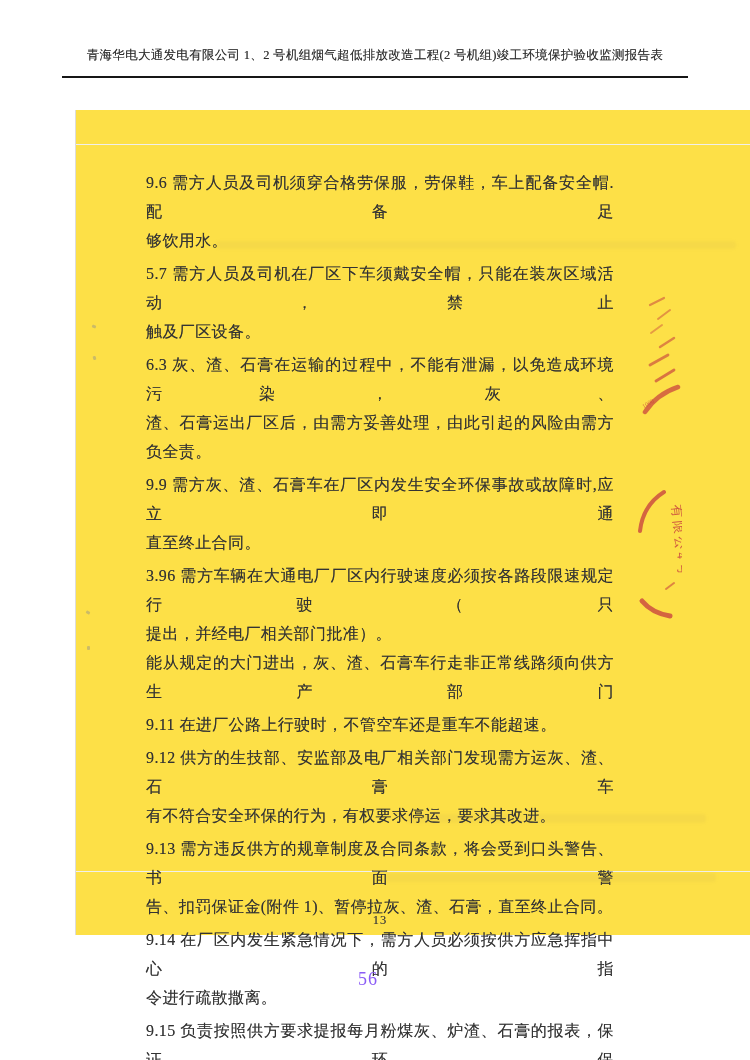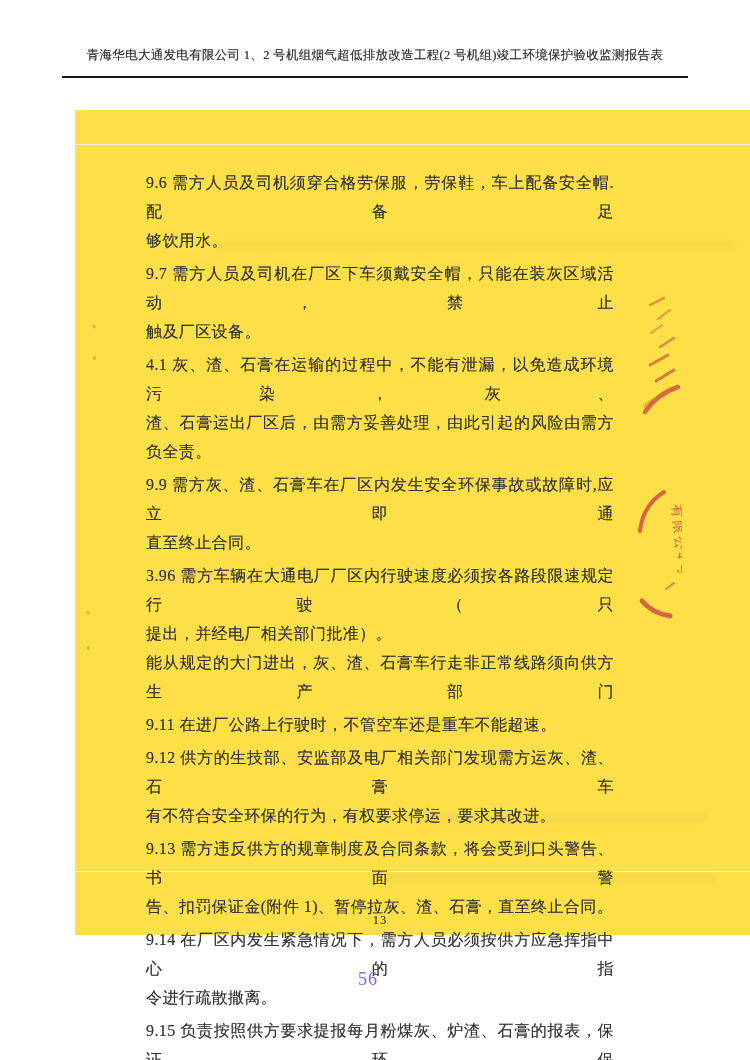--- a/index.html
+++ b/index.html
@@ -71,25 +71,25 @@
   <div id="scan-area">
     <div class="scan-seam" id="seam-top"></div>
     <div class="scan-seam" id="seam-bottom"></div>
 
     <div id="doc-body">
         <div class="para">
           <div class="line">9.6 需方人员及司机须穿合格劳保服，劳保鞋，车上配备安全帽.配备足</div>
           <div class="line last">够饮用水。</div>
         </div>
         <div class="para">
-          <div class="line">9.7 需方人员及司机在厂区下车须戴安全帽，只能在装灰区域活动，禁止</div>
+          <div class="line">5.7 需方人员及司机在厂区下车须戴安全帽，只能在装灰区域活动，禁止</div>
           <div class="line last">触及厂区设备。</div>
         </div>
         <div class="para">
-          <div class="line">4.1 灰、渣、石膏在运输的过程中，不能有泄漏，以免造成环境污染，灰、</div>
+          <div class="line">6.3 灰、渣、石膏在运输的过程中，不能有泄漏，以免造成环境污染，灰、</div>
           <div class="line last">渣、石膏运出厂区后，由需方妥善处理，由此引起的风险由需方负全责。</div>
         </div>
         <div class="para">
           <div class="line">9.9 需方灰、渣、石膏车在厂区内发生安全环保事故或故障时,应立即通</div>
           <div class="line last">直至终止合同。</div>
         </div>
         <div class="para">
           <div class="line">3.96 需方车辆在大通电厂厂区内行驶速度必须按各路段限速规定行驶（只</div>
           <div class="line last">提出，并经电厂相关部门批准）。</div>
           <div class="line">能从规定的大门进出，灰、渣、石膏车行走非正常线路须向供方生产部门</div>

